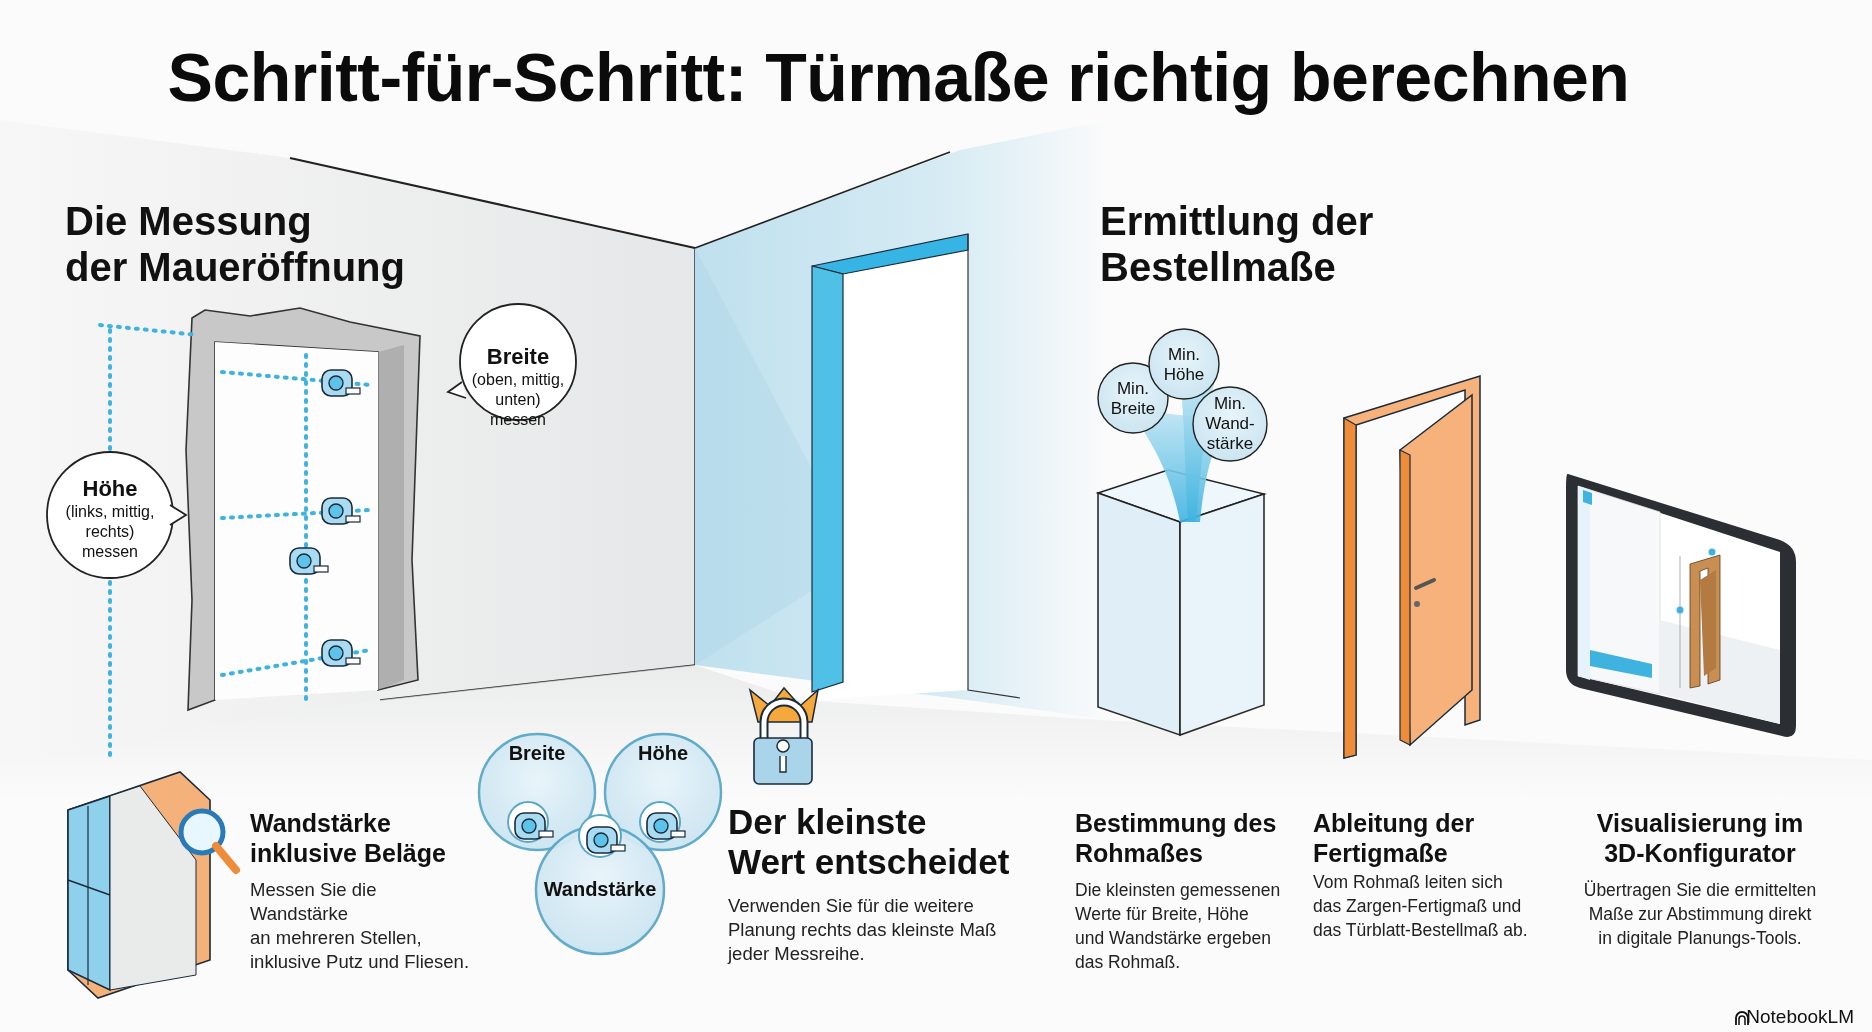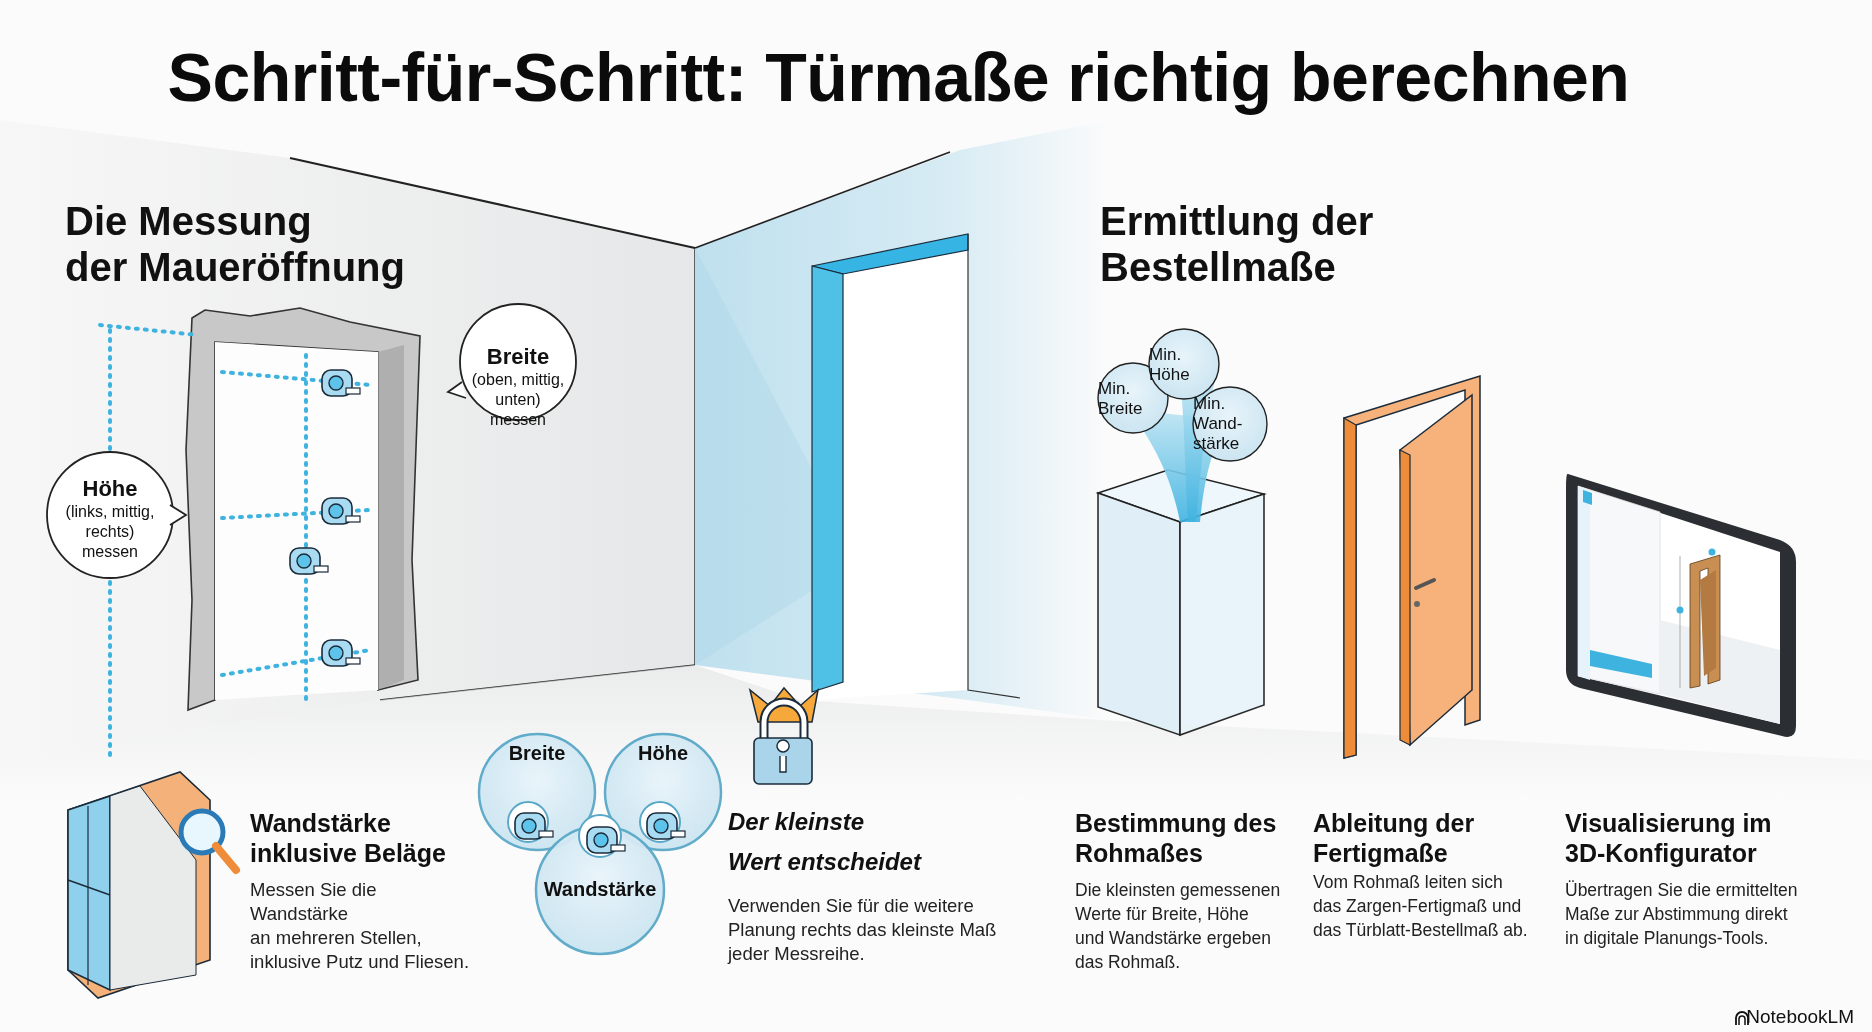--- a/index.html
+++ b/index.html
@@ -8,21 +8,21 @@
   .abs { position: absolute; }
   #art { position: absolute; left: 0; top: 0; width: 1872px; height: 1032px; }
   .title { left: 0; top: 38px; width: 1797px; text-align: center; font-size: 68px; font-weight: 700; letter-spacing: -0.5px; color: #0b0b0b; }
   .h2 { font-size: 40px; font-weight: 700; line-height: 46px; color: #111; }
   .h3 { font-size: 25px; font-weight: 700; line-height: 30px; color: #111; }
   .body { font-size: 18.5px; line-height: 24px; color: #222; }
   .bubble-text { text-align: center; color: #111; }
   .bubble-text .b { font-weight: 700; font-size: 22px; line-height: 26px; display: block; }
   .bubble-text .s { font-size: 16px; line-height: 20px; display: block; }
   .circle-label { font-weight: 700; font-size: 20px; color: #111; text-align: center; }
-  .min-label { font-size: 17px; line-height: 20px; text-align: left; color: #111; }
+  .min-label { font-size: 17px; line-height: 20px; text-align: center; color: #111; }
   .brand { right: 18px; bottom: 4px; font-size: 19px; color: #111; display: flex; align-items: flex-end; gap: 6px; }
 </style>
 </head>
 <body>
 
 <svg id="art" viewBox="0 0 1872 1032" xmlns="http://www.w3.org/2000/svg">
   <defs>
     <linearGradient id="leftWall" x1="0" y1="0" x2="1" y2="0">
       <stop offset="0" stop-color="#f7f7f7"></stop>
       <stop offset="1" stop-color="#e6e7e8"></stop>
@@ -215,21 +215,21 @@
   </div>
   <div class="body" style="margin-top:10px;">
     <div>Messen Sie die</div>
     <div>Wandstärke</div>
     <div>an mehreren Stellen,</div>
     <div>inklusive Putz und Fliesen.</div>
   </div>
 </div>
 
 <div class="abs" style="left:728px; top:802px; width:330px;">
-  <div class="h2" style="font-size:24px; line-height:40px;font-style:italic;">
+  <div class="h2" style="font-size:35px; line-height:40px;">
     <div>Der kleinste</div>
     <div>Wert entscheidet</div>
   </div>
   <div class="body" style="margin-top:12px;">
     <div>Verwenden Sie für die weitere</div>
     <div>Planung rechts das kleinste Maß</div>
     <div>jeder Messreihe.</div>
   </div>
 </div>
 
@@ -251,21 +251,21 @@
     <div>Ableitung der</div>
     <div>Fertigmaße</div>
   </div>
   <div class="body" style="margin-top:2px; font-size:17.5px;">
     <div>Vom Rohmaß leiten sich</div>
     <div>das Zargen-Fertigmaß und</div>
     <div>das Türblatt-Bestellmaß ab.</div>
   </div>
 </div>
 
-<div class="abs" style="left:1565px; top:808px; width:270px;">
+<div class="abs" style="left:1565px; top:808px; width:270px;text-align:center;">
   <div class="h3">
     <div>Visualisierung im</div>
     <div>3D-Konfigurator</div>
   </div>
   <div class="body" style="margin-top:10px; font-size:17.5px;">
     <div>Übertragen Sie die ermittelten</div>
     <div>Maße zur Abstimmung direkt</div>
     <div>in digitale Planungs-Tools.</div>
   </div>
 </div>

